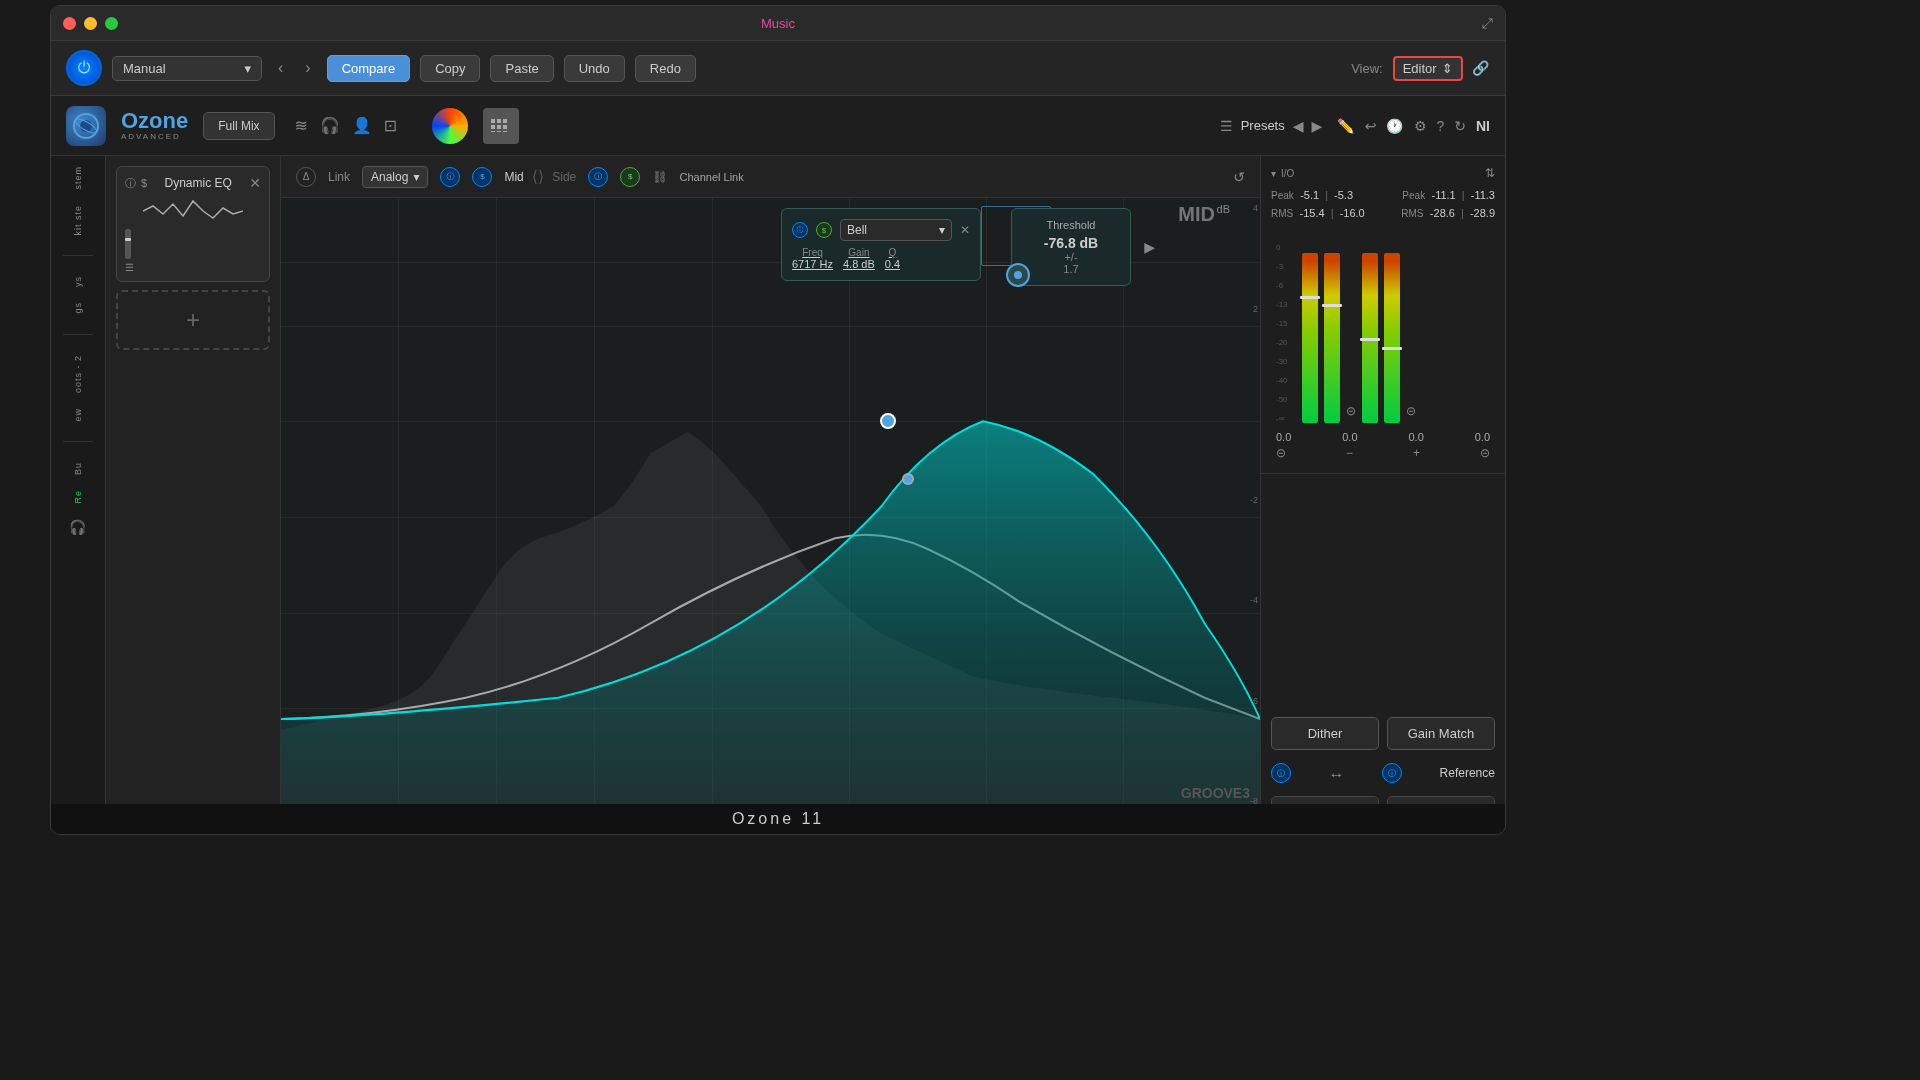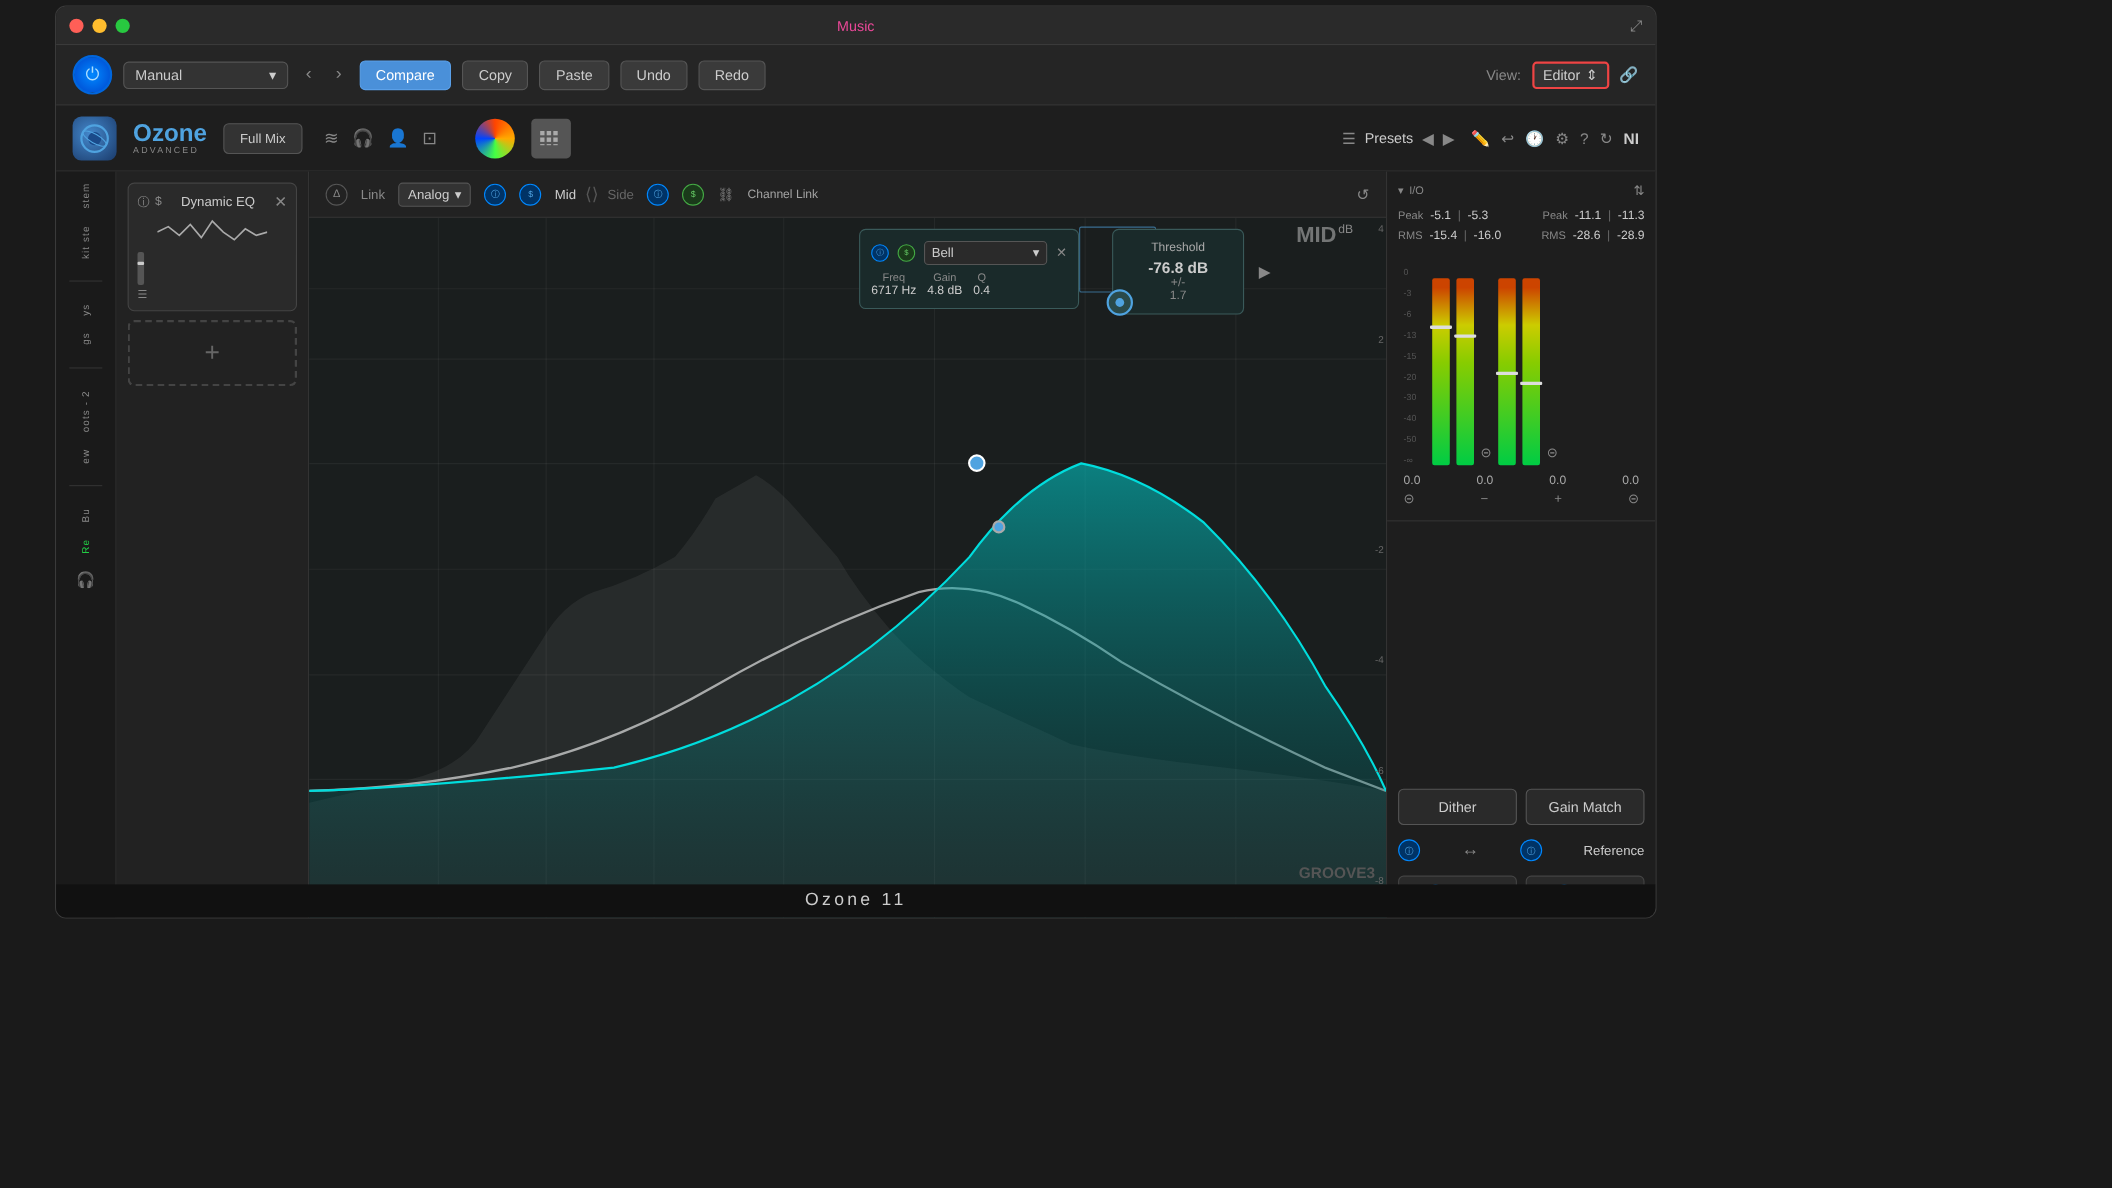--- a/index.html
+++ b/index.html
@@ -456,20 +456,21 @@
     }
     .band-params {
       display: flex;
       gap: 10px;
       margin-top: 4px;
     }
     .band-param {
       display: flex;
       flex-direction: column;
       align-items: center;
+      text-decoration: underline;
     }
     .band-param-label {
       color: #888;
       font-size: 10px;
     }
     .band-param-value {
       color: #ccc;
       font-size: 11px;
     }
 

